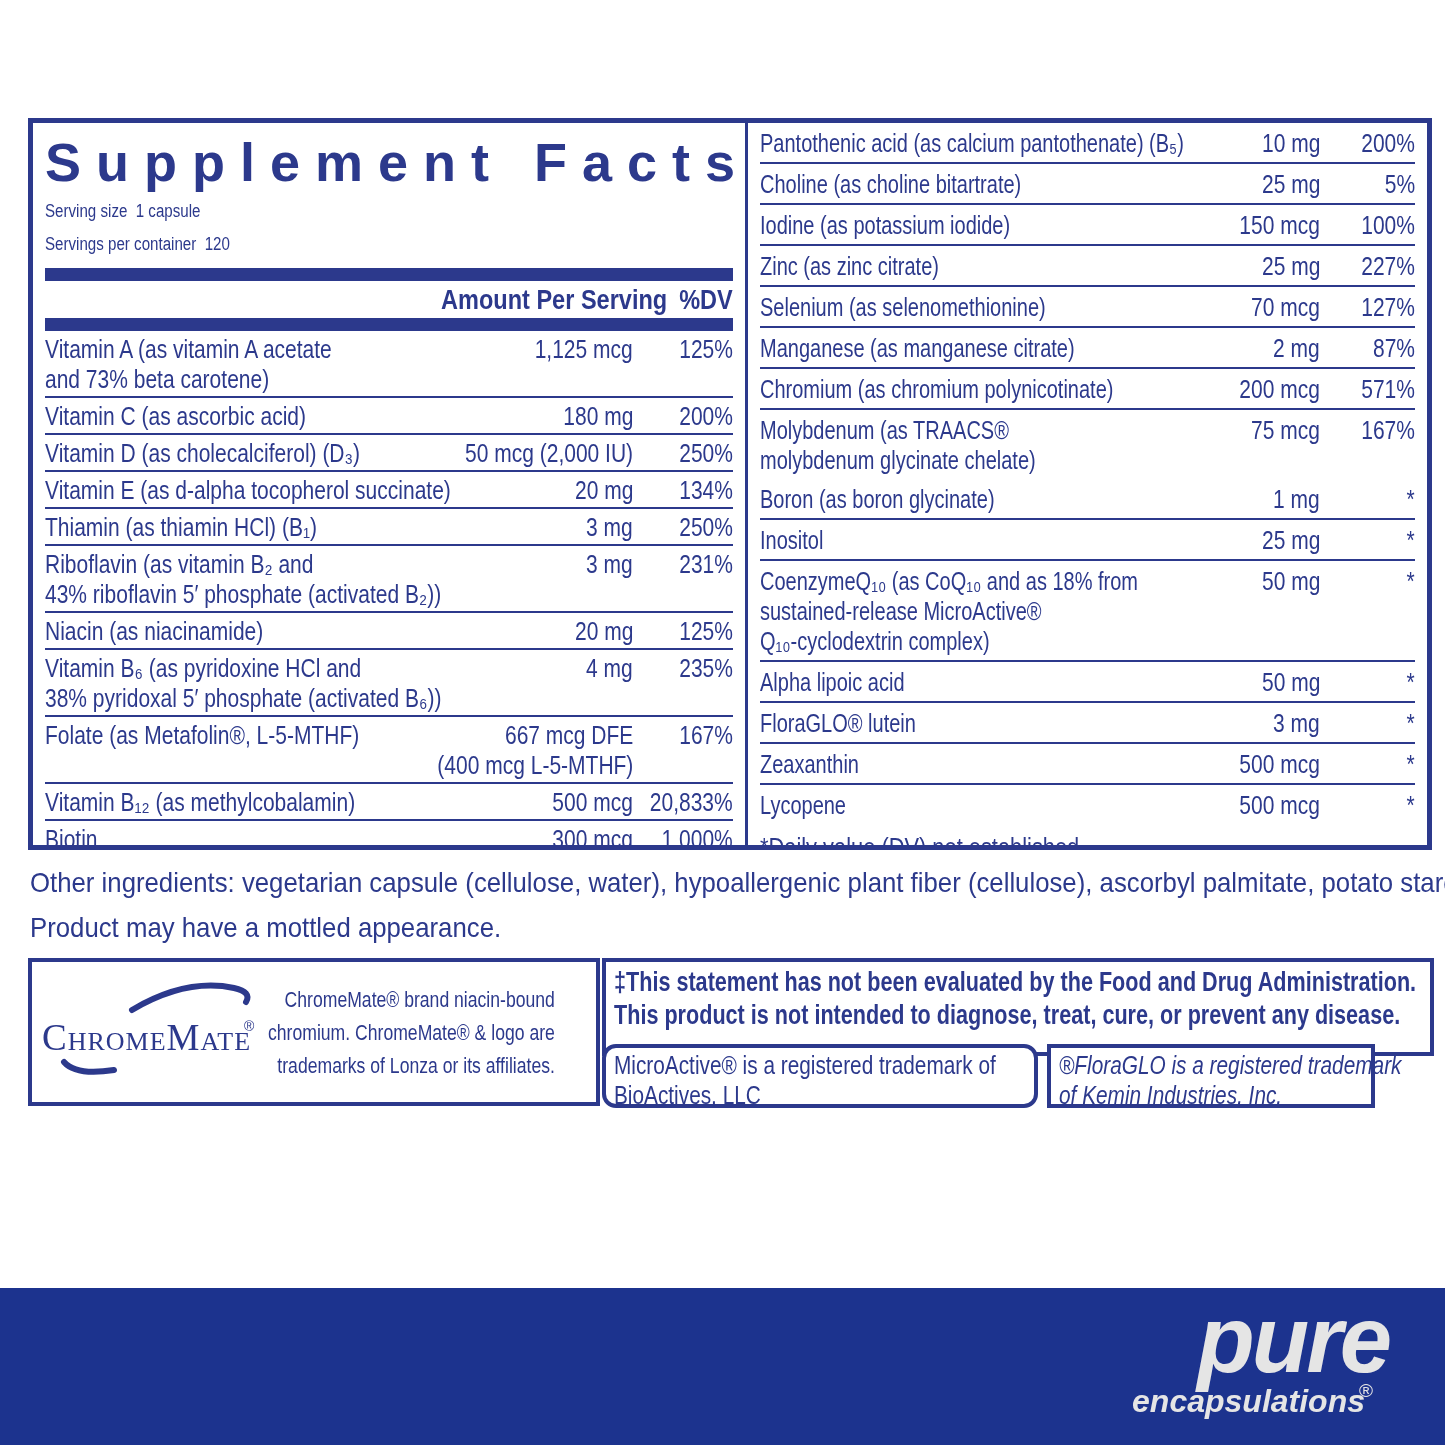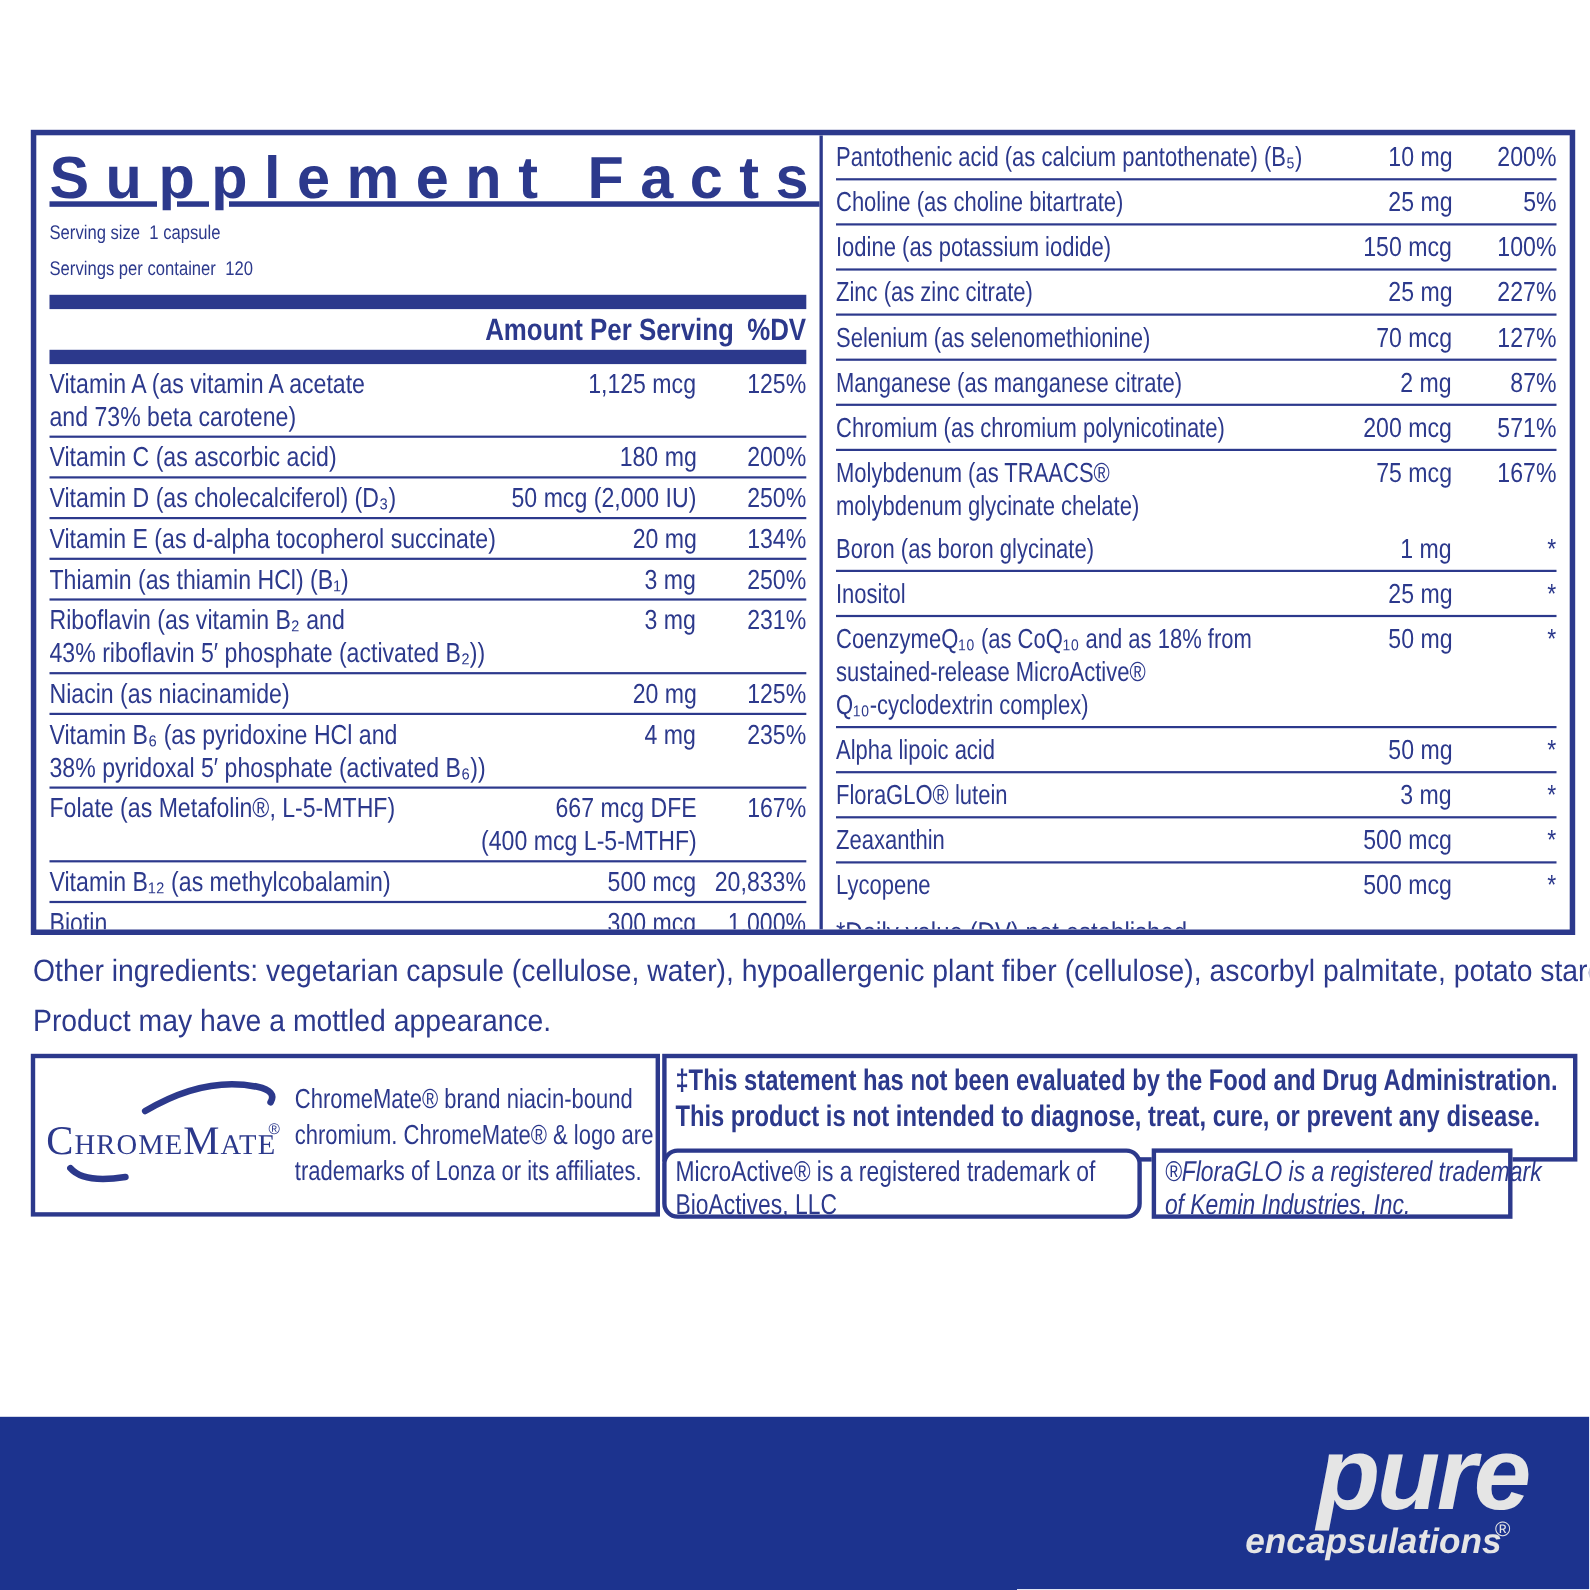--- a/index.html
+++ b/index.html
@@ -15,21 +15,21 @@
   .cx{display:inline-block;white-space:pre;transform:scaleX(.84);transform-origin:0 50%;}
   .cr{display:inline-block;white-space:pre;transform:scaleX(.84);transform-origin:100% 50%;text-align:right;}
   .s80.cx,.s80.cr{transform:scaleX(.80)}
   .s92.cx{transform:scaleX(.92)}
   .bold{font-weight:bold}
 
   
   .panel{position:absolute;left:28px;top:118px;width:1404px;height:732px;
     border:5px solid var(--navy);display:flex;background:#fff;overflow:hidden;}
   .col{overflow:hidden}
-  .col-left{width:712px;padding:10px 12px 0 12px;text-decoration:underline;}
+  .col-left{width:712px;padding:10px 12px 0 12px;}
   .vdiv{width:3px;background:var(--navy);}
   .col-right{flex:1;padding:0 12px 6px 12px;display:flex;flex-direction:column;}
 
   .sf-title{font-size:54px;font-weight:bold;letter-spacing:15px;line-height:58px;
     white-space:nowrap;margin:0 0 4px 0;}
   .serving{font-size:18px;line-height:33px;}
   .bar{height:13px;background:var(--navy);}
   .bar.mt{margin-top:7px;}
 
   .hdr-row{display:flex;align-items:center;height:37px;font-size:28px;font-weight:bold;}
@@ -50,21 +50,21 @@
   .other{position:absolute;left:30px;top:860px;width:1410px;font-size:28px;line-height:45px;}
 
   
   .box{position:absolute;border:4px solid var(--navy);background:#fff;}
   .box-chromemate{left:28px;top:958px;width:572px;height:148px;display:flex;align-items:center;}
   .cm-logo{position:relative;width:228px;height:120px;flex:none;margin-left:4px;}
   .cm-swoosh{position:absolute;left:0;top:0;}
   .cm-word{position:absolute;left:6px;top:44px;font-family:"Liberation Serif","DejaVu Serif",serif;
     font-variant:small-caps;font-size:37px;letter-spacing:1px;white-space:nowrap;}
   .cm-reg{position:absolute;left:208px;top:46px;font-size:14px;}
-  .cm-text{flex:1;font-size:25px;line-height:33px;padding-left:4px;}
+  .cm-text{flex:1;font-size:22px;line-height:33px;padding-left:4px;text-align:right;}
   .box-fda{left:602px;top:958px;width:832px;height:98px;padding:4px 8px;}
   .box-fda .fda-text{font-size:27px;line-height:33px;font-weight:bold;}
   .box-micro{left:602px;top:1044px;width:436px;height:64px;padding:2px 8px;border-radius:14px;}
   .box-flora{left:1047px;top:1044px;width:328px;height:64px;padding:2px 8px;font-style:italic;}
   .tm-text{font-size:26px;line-height:30px;}
 
   
   .band{position:absolute;left:0;top:1288px;width:1445px;height:157px;background:var(--band);}
   .logo{position:absolute;right:56px;top:8px;text-align:right;color:#e5e5e5;}
   .logo-pure{font-size:94px;font-weight:bold;font-style:italic;line-height:88px;

